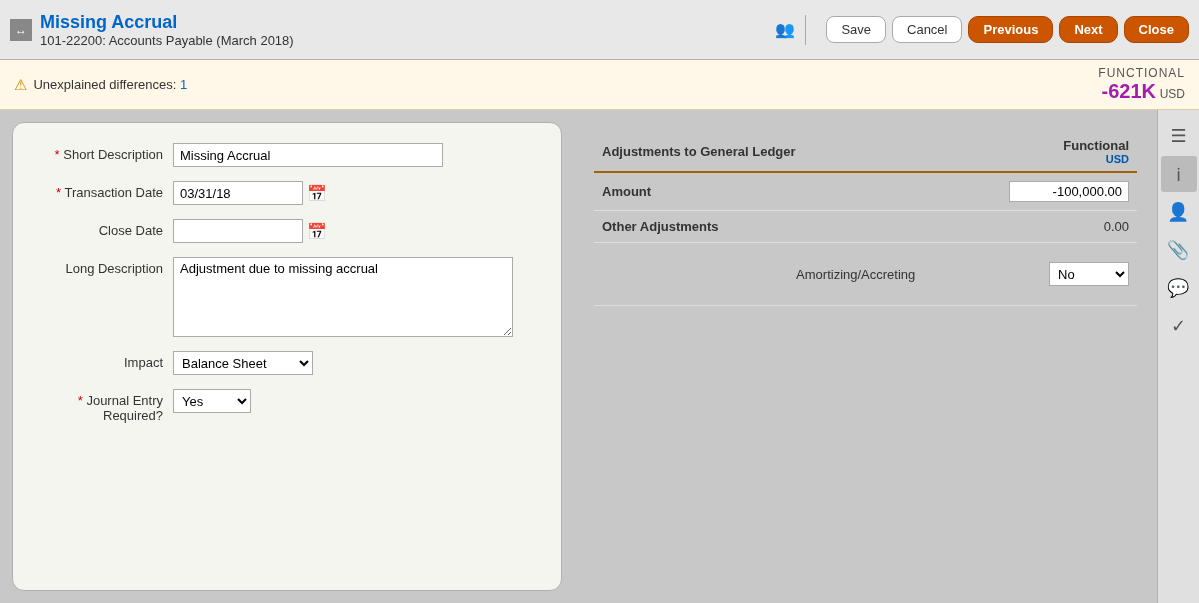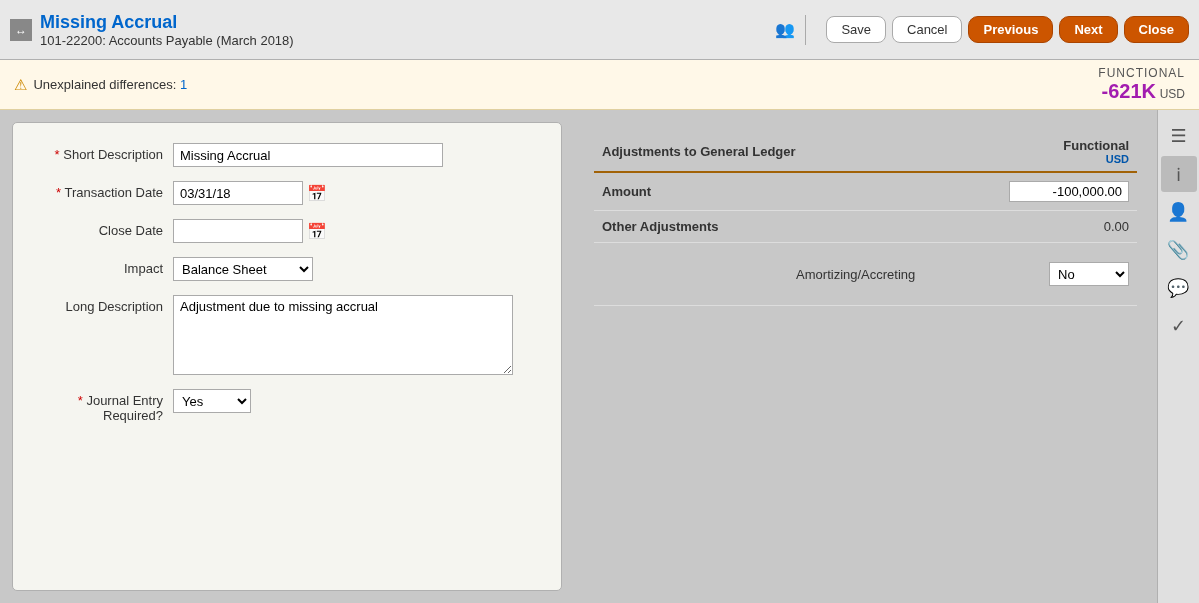--- a/index.html
+++ b/index.html
@@ -119,21 +119,21 @@
       background: #c8c8c8;
     }
 
     
     .left-panel {
       background: #f5f5f0;
       border: 1px solid #b0b0b0;
       margin: 12px 0 12px 12px;
       padding: 20px;
       width: 550px;
-      border-radius: 5px;
+      border-radius: 12px;
     }
     .form-row {
       display: flex;
       align-items: flex-start;
       margin-bottom: 14px;
     }
     .form-label {
       color: #333;
       width: 140px;
       text-align: right;
@@ -300,32 +300,32 @@
 
     <div class="form-row">
       <label class="form-label">Close Date</label>
       <div class="date-row">
         <input class="form-input" type="text" style="width: 130px;">
         <button class="calendar-btn">📅</button>
       </div>
     </div>
 
     <div class="form-row">
+      <label class="form-label">Long Description</label>
+      <textarea class="form-textarea" style="">Adjustment due to missing accrual</textarea>
+    </div>
+
+    <div class="form-row">
       <label class="form-label">Impact</label>
       <select class="form-select" style="width:140px;">
         <option>Balance Sheet</option>
         <option>Income Statement</option>
         <option>Both</option>
         <option>None</option>
       </select>
-    </div>
-
-    <div class="form-row">
-      <label class="form-label">Long Description</label>
-      <textarea class="form-textarea" style="">Adjustment due to missing accrual</textarea>
     </div>
 
     <div class="form-row">
       <label class="form-label required">Journal Entry<br>Required?</label>
       <select class="form-select" style="width:78px;">
         <option>Yes</option>
         <option>No</option>
       </select>
     </div>
 

